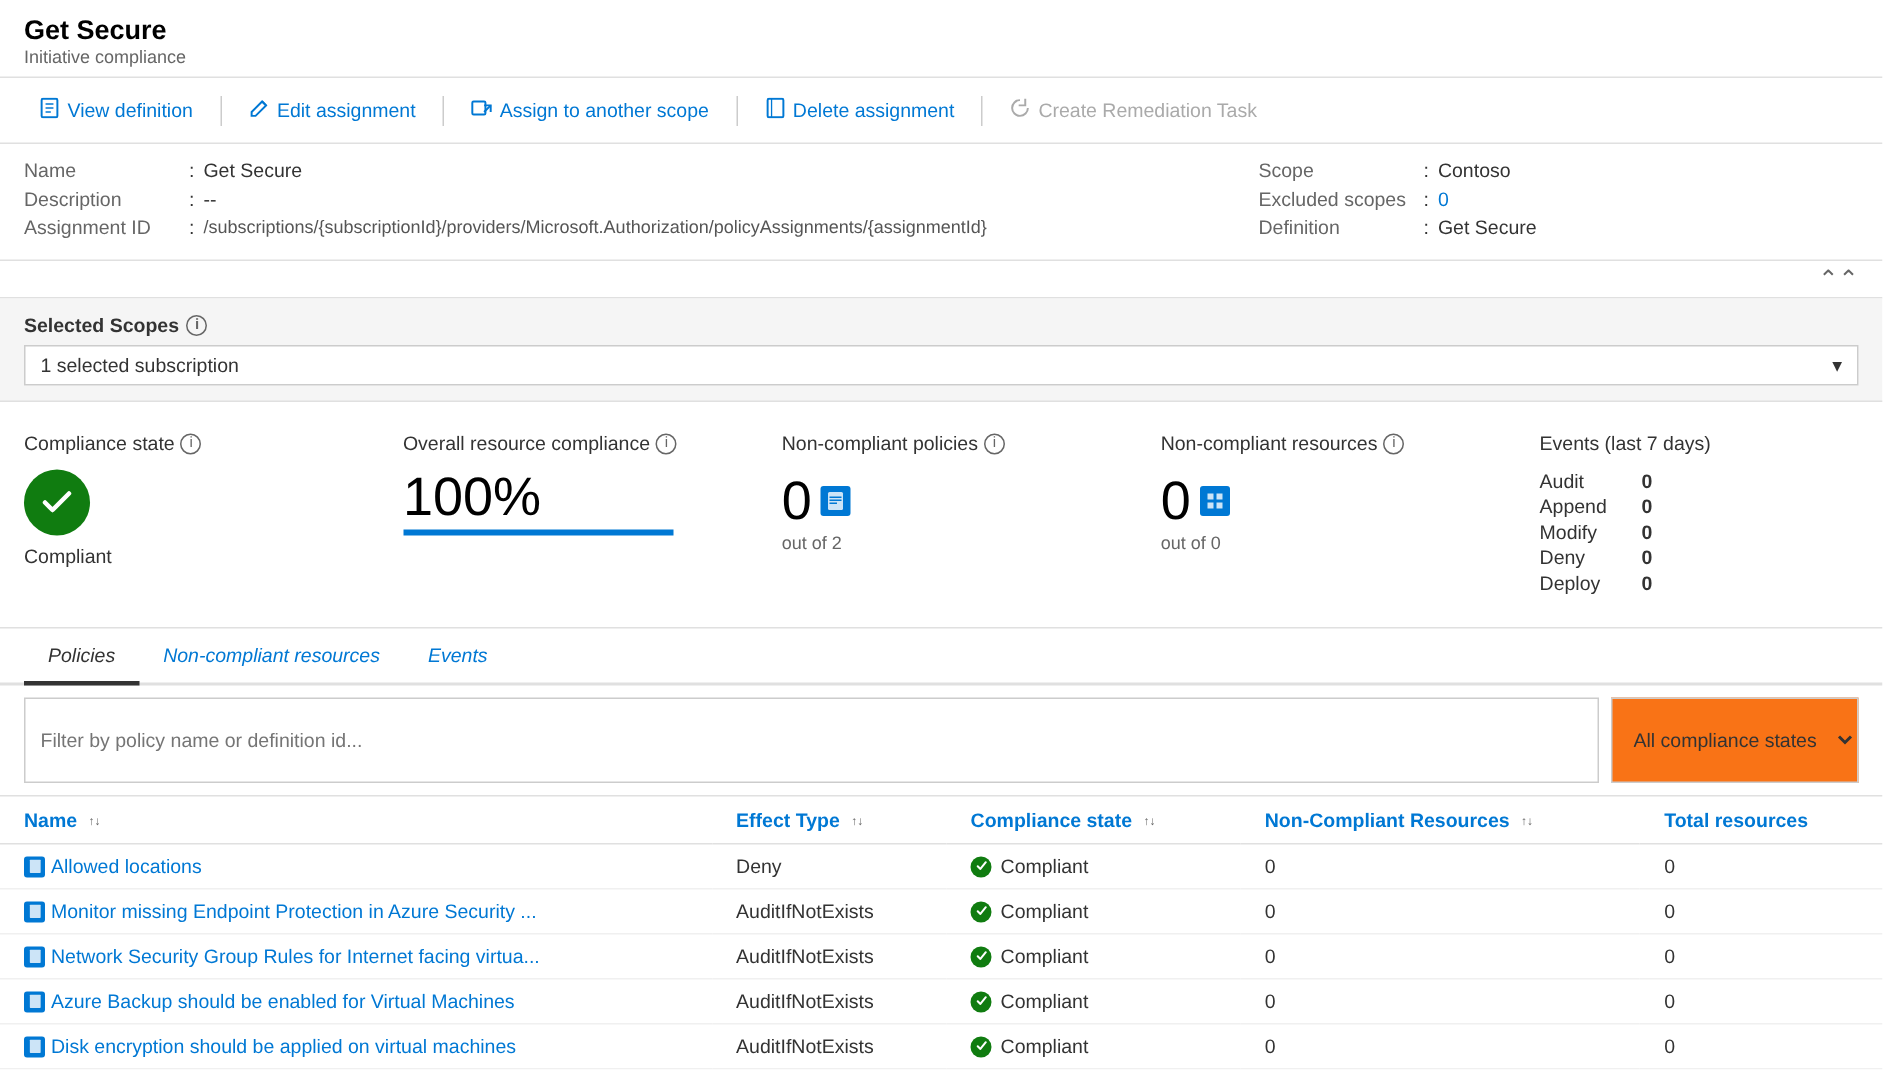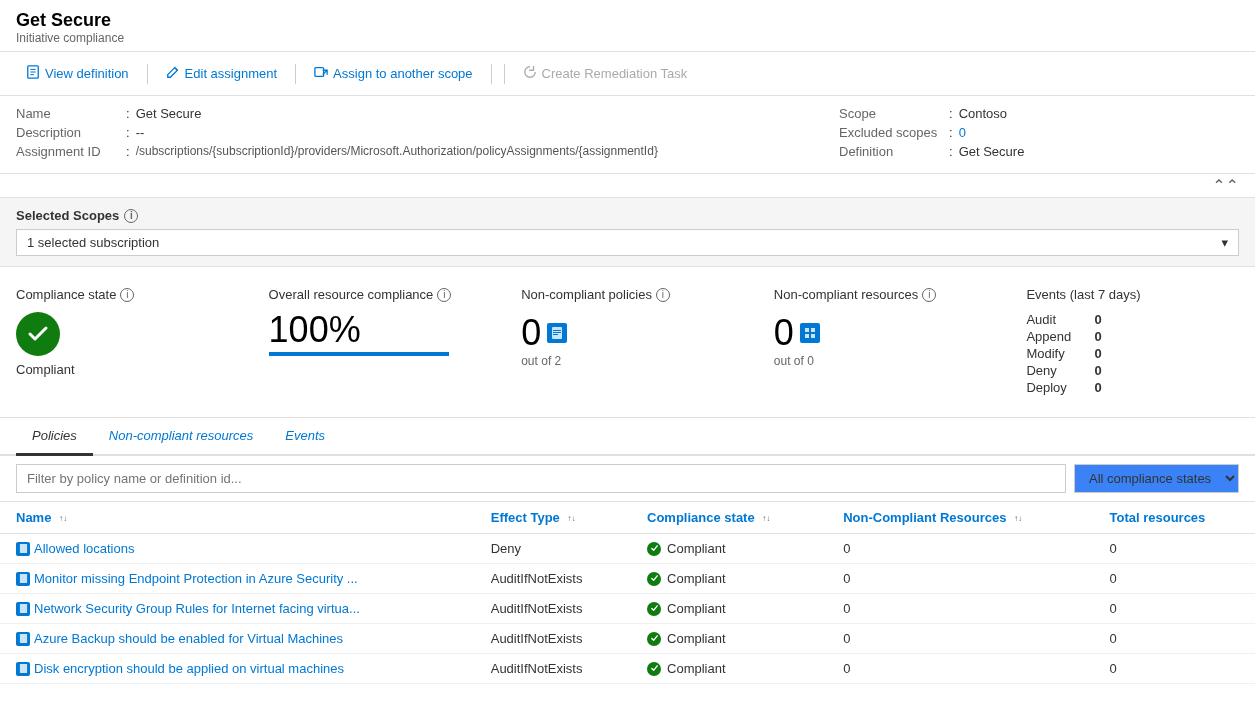--- a/index.html
+++ b/index.html
@@ -50,21 +50,21 @@
     .events-row { display: flex; align-items: center; gap: 8px; font-size: 13px; margin-bottom: 2px; }
     .events-name { color: #333; min-width: 60px; }
     .events-count { font-weight: 600; }
 
     .tabs { display: flex; padding: 0 16px; border-bottom: 2px solid #e0e0e0; }
     .tab { padding: 10px 16px; cursor: pointer; font-size: 13px; color: #0078d4; border-bottom: 3px solid transparent; margin-bottom: -2px; font-style: italic; }
     .tab.active { color: #333; border-bottom-color: #333; font-weight: 400; }
 
     .filter-bar { display: flex; padding: 8px 16px; gap: 8px; border-bottom: 1px solid #e0e0e0; }
     .filter-input { flex: 1; border: 1px solid #ccc; padding: 5px 10px; font-size: 13px; color: #aaa; outline: none; }
-    .filter-dropdown { border: 1px solid #ccc; padding: 5px 10px; font-size: 13px; color: #333; background: #3b82f6; cursor: pointer; min-width: 150px; }
+    .filter-dropdown { border: 1px solid #ccc; padding: 19px 10px; font-size: 13px; color: #333; background: #f97316; cursor: pointer; min-width: 150px; }
 
     .table { width: 100%; border-collapse: collapse; }
     .table th { padding: 8px 16px; text-align: left; font-size: 13px; font-weight: 600; color: #0078d4; border-bottom: 1px solid #e0e0e0; cursor: pointer; }
     .table th .sort-icons { display: inline-flex; flex-direction: column; margin-left: 4px; font-size: 8px; color: #666; vertical-align: middle; }
     .table td { padding: 7px 16px; font-size: 13px; border-bottom: 1px solid #f0f0f0; vertical-align: middle; }
     .link-text { color: #0078d4; cursor: pointer; }
     .compliant-cell { display: flex; align-items: center; gap: 6px; }
     .compliant-dot { width: 14px; height: 14px; border-radius: 50%; background: #107c10; display: inline-flex; align-items: center; justify-content: center; }
     .compliant-dot svg { width: 9px; height: 9px; fill: white; }
     .row-icon { width: 14px; height: 14px; background: #0078d4; border-radius: 2px; display: inline-flex; align-items: center; justify-content: center; margin-right: 4px; flex-shrink: 0; }
@@ -105,20 +105,29 @@
     <span class="icon">
       <svg width="14" height="14" viewBox="0 0 16 16" fill="none">
           <rect x="1" y="3" width="10" height="10" rx="1" stroke="#0078d4" stroke-width="1.5" fill="none"></rect>
           <path d="M10 6h5v5" stroke="#0078d4" stroke-width="1.5"></path>
           <path d="M10 11L15 6" stroke="#0078d4" stroke-width="1.5"></path>
         </svg>
     </span>
     <span>Assign to another scope</span>
   </button>
   <div class="toolbar-separator"></div>
+  <button class="toolbar-btn">
+    <span class="icon">
+      <svg width="14" height="14" viewBox="0 0 16 16" fill="none">
+          <rect x="2" y="1" width="12" height="14" rx="1" stroke="#0078d4" stroke-width="1.5" fill="none"></rect>
+          <line x1="5" y1="1" x2="5" y2="15" stroke="#0078d4" stroke-width="1"></line>
+        </svg>
+    </span>
+    <span>Delete assignment</span>
+  </button>
   <div class="toolbar-separator"></div>
   <button class="toolbar-btn disabled">
     <span class="icon">
       <svg width="14" height="14" viewBox="0 0 16 16" fill="none">
           <path d="M8 2C4.7 2 2 4.7 2 8s2.7 6 6 6 6-2.7 6-6" stroke="#aaa" stroke-width="1.5" fill="none"></path>
           <path d="M12 1v5h-5" stroke="#aaa" stroke-width="1.5" fill="none"></path>
         </svg>
     </span>
     <span style="color:#aaa">Create Remediation Task</span>
   </button>

